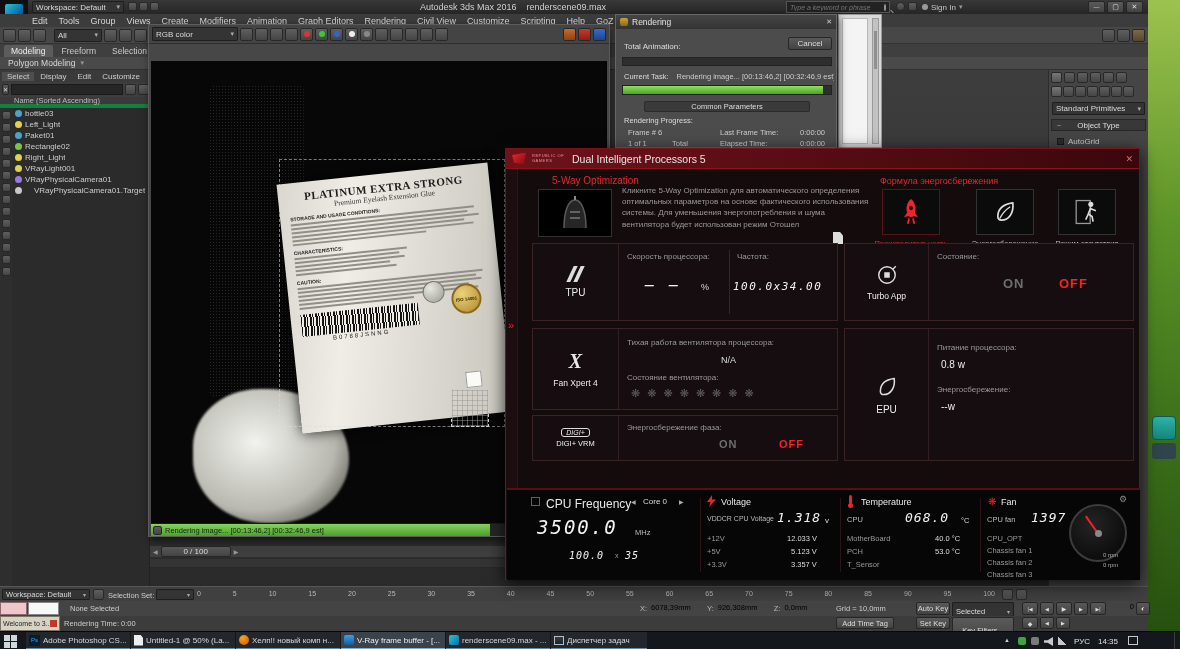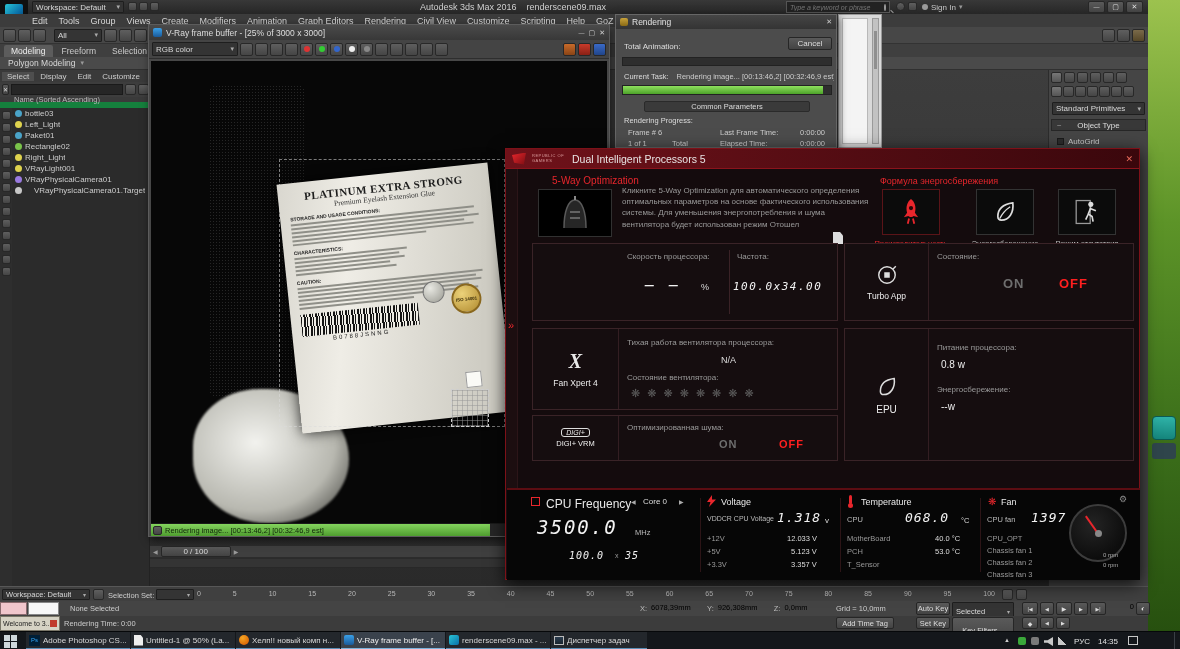--- a/index.html
+++ b/index.html
@@ -143,21 +143,21 @@
         <span style="padding:0 5px">Display</span>
         <span style="padding:0 5px">Edit</span>
         <span style="padding:0 5px">Customize</span>
       </div>
       <div class="f" style="height:15px;gap:2px;padding:0 2px;background:#3d3d3d">
         <span class="btn3d" style="width:11px;height:11px;font-size:6px">✕</span>
         <input style="flex: 1 1 0%; height: 11px; background: rgb(38, 38, 38); border: 1px solid rgb(26, 26, 26); color: rgb(204, 204, 204); font-size: 8px; outline: 0px;">
         <span class="ib s"></span>
         <span class="ib s"></span>
       </div>
-      <div class="f" style="height:11px;background:#3a3a3a;border-bottom:6px solid #15803d;padding-left:14px">
+      <div class="f" style="height:11px;background:#3a3a3a;border-bottom:4px solid #15803d;padding-left:14px">
         <span style="font-size:7.5px;color:#bbb">Name (Sorted Ascending)</span>
       </div>
 
       <div class="a" style="left:0;top:38px;width:12px;bottom:0;background:#2e2e2e;display:flex;flex-direction:column;align-items:center;gap:3px;padding-top:3px">
         <span class="ib xs"></span>
         <span class="ib xs"></span>
         <span class="ib xs"></span>
         <span class="ib xs"></span>
         <span class="ib xs"></span>
         <span class="ib xs"></span>
@@ -335,27 +335,20 @@
       </div>
     </div>
 
     <div class="a f" style="left:0;top:616px;width:60px;height:15px;background:#d6d2c4;border:1px solid #7a7668;justify-content:space-between;padding:0 2px">
       <span style="font-size:7px;color:#222" class="tr">Welcome to 3..</span>
       <span style="width:7px;height:7px;background:#c0392b;flex:0 0 auto"></span>
     </div>
   </div>
 
   <div class="a" style="left:148px;top:24px;width:462px;height:513px;background:#474747;border:1px solid #5c5c5c;box-shadow:2px 3px 8px rgba(0,0,0,.6);z-index:20">
-    <div class="f" style="height:15px;background:linear-gradient(#4a4a4a,#383838);padding:0 4px;gap:4px">
-      <span style="width:9px;height:9px;background:linear-gradient(#3aa0e8,#1a5a9a);border-radius:2px"></span>
-      <span style="flex:1;font-size:8.5px;color:#ddd" class="tr">V-Ray frame buffer - [25% of 3000 x 3000]</span>
-      <span style="font-size:6px;color:#ccc">—</span>
-      <span style="font-size:7px;color:#ccc">▢</span>
-      <span style="font-size:7px;color:#ccc">✕</span>
-    </div>
     <div class="f" style="height:19px;background:#444;border-bottom:1px solid #2e2e2e;padding:0 3px;gap:2px">
       <div class="combo" style="width:86px;height:14px;font-size:8px">
         <span>RGB color</span>
         <span style="font-size:7px;color:#aaa">▾</span>
       </div>
       <span class="ib"></span>
       <span class="ib"></span>
       <span class="ib"></span>
       <span class="ib"></span>
       <span class="ib f" style="justify-content:center">
@@ -514,20 +507,27 @@
     <div class="a" style="left:552px;top:40px;width:58px;height:46px;background:#0b0b0b;border:1px solid #333;display:flex;align-items:center;justify-content:center">
       <svg width="26" height="28" viewBox="0 0 20 22">
           <rect x="1.5" y="2" width="11" height="18" fill="none" stroke="#9a9a9a" stroke-width="1"></rect>
           <circle cx="13" cy="5" r="2" fill="#ddd"></circle>
           <path d="M13 7.5l-2 5 3 2 .8 4M11.3 12l-2.3 5M13 8.5l4 1.5" stroke="#ddd" stroke-width="1.3" fill="none"></path>
         </svg>
     </div>
     <span class="a" style="left:536px;top:90px;width:90px;text-align:center;font-size:7.5px;color:#bdbdbd">Режим отсутствия</span>
 
     <div class="cell" style="left:26px;top:94px;width:306px;height:78px">
+      <div class="tile">
+        <span style="display:flex;gap:3px">
+            <i style="width:4px;height:16px;background:#ddd;transform:skewX(-25deg)"></i>
+            <i style="width:4px;height:16px;background:#ddd;transform:skewX(-25deg)"></i>
+          </span>
+        <span style="font-size:10px;color:#eee">TPU</span>
+      </div>
       <span class="a ruslbl" style="left:94px;top:8px">Скорость процессора:</span>
       <span class="a seg" style="left:112px;top:32px;font-size:15px;letter-spacing:3px">— —</span>
       <span class="a" style="left:168px;top:38px;font-size:9px;color:#ddd">%</span>
       <span class="vline" style="left:196px"></span>
       <span class="a ruslbl" style="left:204px;top:8px">Частота:</span>
       <span class="a seg" style="left:200px;top:36px;font-size:11px;letter-spacing:1.5px">100.0x34.00</span>
     </div>
 
     <div class="cell" style="left:338px;top:94px;width:290px;height:78px">
       <div class="tile" style="width:84px">
@@ -574,21 +574,21 @@
       <span class="a" style="left:96px;top:30px;font-size:10px;color:#eee">0.8 w</span>
       <span class="a ruslbl" style="left:92px;top:56px">Энергосбережение:</span>
       <span class="a" style="left:96px;top:72px;font-size:10px;color:#eee">--w</span>
     </div>
 
     <div class="cell" style="left:26px;top:266px;width:306px;height:46px">
       <div class="tile" style="gap:2px">
         <span style="border:1px solid #ddd;border-radius:3px;padding:0 4px;font-size:7px;font-style:italic;color:#eee"><span>DIGI+</span></span>
         <span style="font-size:7.5px;color:#eee">DIGI+ VRM</span>
       </div>
-      <span class="a ruslbl" style="left:94px;top:7px">Оптимизированная шума:</span>
+      <span class="a ruslbl" style="left:94px;top:7px">Энергосбережение фаза:</span>
       <span class="a" style="left:186px;top:22px;font-size:11px;font-weight:bold;color:#6e6e6e;letter-spacing:1px">ON</span>
       <span class="a" style="left:246px;top:22px;font-size:11px;font-weight:bold;color:#ff1f1f;letter-spacing:1px">OFF</span>
     </div>
 
     <div class="a" style="left:1px;top:339px;width:633px;height:92px;background:#060606;border-top:2px solid #5c0d12">
       <span class="a" style="left:612px;top:4px;font-size:9px;color:#8a8a8a">⚙</span>
 
       <div class="a" style="left:20px;top:0;width:170px;height:92px">
         <span class="a" style="left:4px;top:7px;width:9px;height:9px;border:1.5px solid #e8262c"></span>
         <span class="a" style="left:19px;top:7px;font-size:12px;color:#e8e8e8">CPU Frequency</span>

